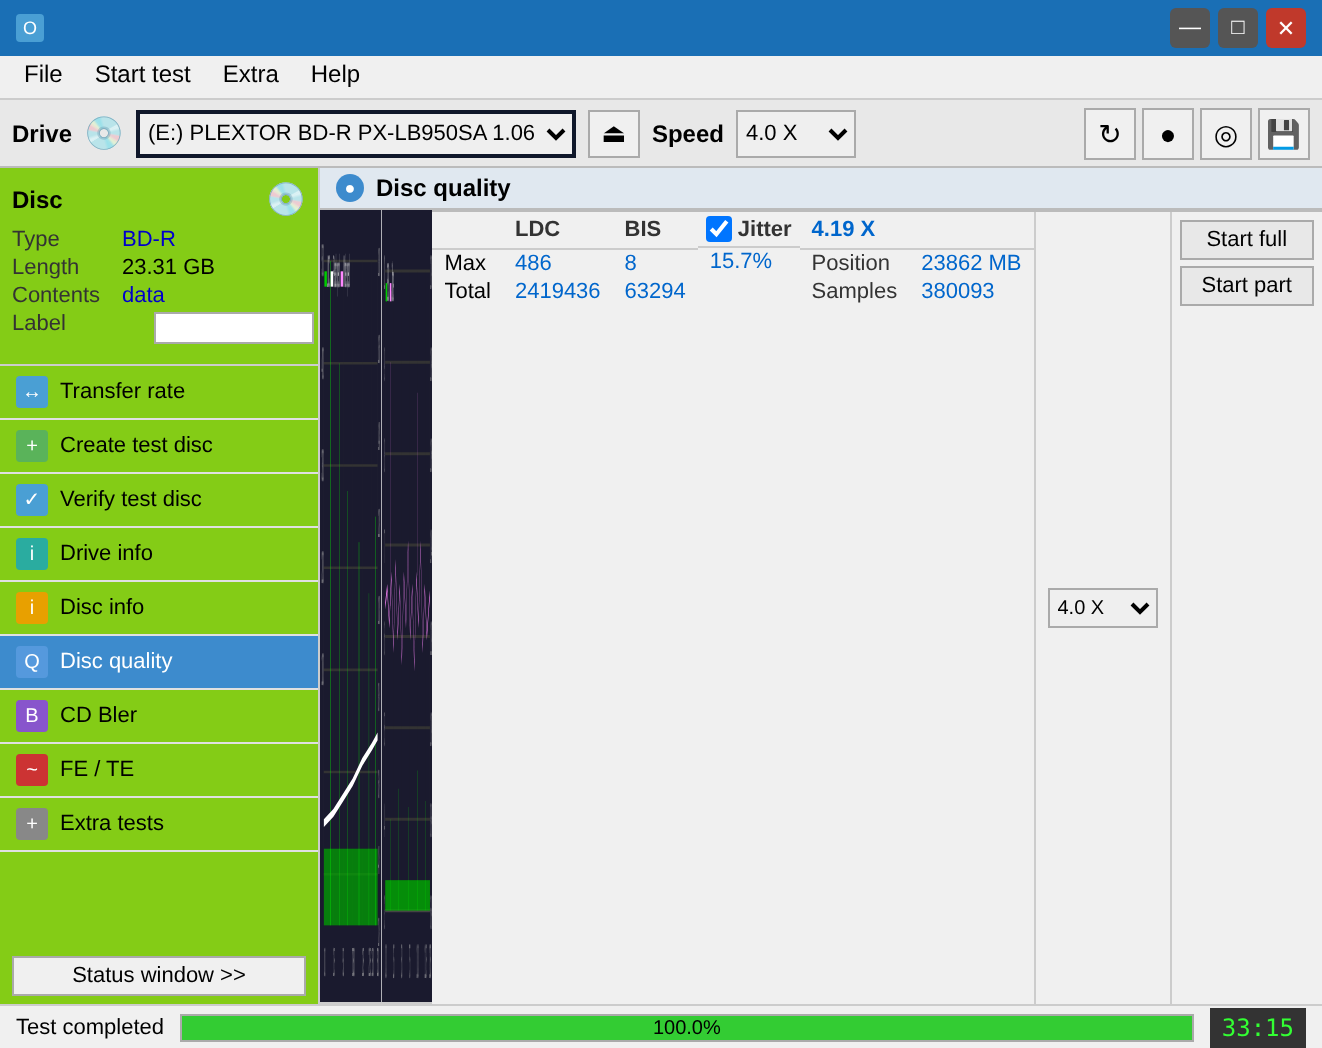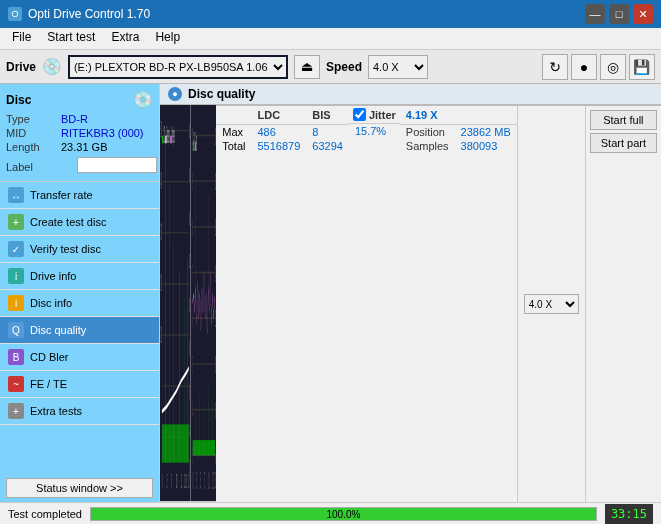--- a/index.html
+++ b/index.html
@@ -26,29 +26,29 @@
     .eject-btn { height: 24px; width: 26px; border: 1px solid #aaa; background: #f0f0f0; cursor: pointer; display: flex; align-items: center; justify-content: center; }
     .speed-label { font-size: 12px; font-weight: bold; }
     .speed-select { height: 24px; width: 60px; font-size: 11px; border: 1px solid #aaa; }
     .toolbar-icons { display: flex; gap: 3px; margin-left: auto; }
     .toolbar-icon-btn { width: 26px; height: 26px; border: 1px solid #aaa; background: #f0f0f0; cursor: pointer; display: flex; align-items: center; justify-content: center; font-size: 14px; }
     
     
     .main-layout { display: flex; height: calc(524px - 28px - 22px - 34px - 22px); }
     
     
-    .sidebar { width: 160px; background: #7dd3fc; border-right: 1px solid #ccc; display: flex; flex-direction: column; }
+    .sidebar { width: 160px; background: #84cc16; border-right: 1px solid #ccc; display: flex; flex-direction: column; }
     .disc-section { padding: 6px; border-bottom: 1px solid #ccc; }
     .disc-header { display: flex; align-items: center; justify-content: space-between; margin-bottom: 4px; }
     .disc-title { font-size: 12px; font-weight: bold; }
     .disc-row { display: flex; align-items: center; margin-bottom: 2px; font-size: 11px; }
     .disc-key { color: #333; width: 55px; flex-shrink: 0; }
     .disc-val { color: #0000cc; font-size: 11px; }
     .disc-val.black { color: #000; }
-    .label-row { display: flex; align-items: flex-end; gap: 16px; }
+    .label-row { display: flex; align-items: flex-start; gap: 16px; }
     .label-input { width: 80px; height: 16px; border: 1px solid #aaa; font-size: 10px; padding: 1px 2px; }
     .label-btn { width: 18px; height: 18px; border: 1px solid #aaa; background: #f0f0f0; cursor: pointer; font-size: 10px; }
     
     .nav-items { flex: 1; overflow: hidden; }
     .nav-item { display: flex; align-items: center; padding: 5px 8px; cursor: pointer; font-size: 11px; gap: 6px; border-bottom: 1px solid #e0e0e0; }
     .nav-item.active { background: #3d8bcd; color: white; }
     .nav-item-icon { width: 16px; height: 16px; flex-shrink: 0; border-radius: 2px; display: flex; align-items: center; justify-content: center; font-size: 10px; }
     .nav-item-icon.blue { background: #4a9fd4; color: white; }
     .nav-item-icon.green { background: #5ab35a; color: white; }
     .nav-item-icon.orange { background: #e8a000; color: white; }
@@ -91,21 +91,20 @@
     .progress-bar { height: 100%; background: #33cc33; }
     .progress-label { position: absolute; top: 0; left: 0; right: 0; text-align: center; font-size: 10px; line-height: 14px; }
     .time-display { flex: 0 0 auto; font-family: monospace; font-size: 12px; background: #333; color: #33ff33; padding: 3px 6px; }
   </style>
 </head>
 <body>
 
 <div class="title-bar">
   <div class="title-bar-left">
     <div class="title-bar-icon">O</div>
-    <span>Opti Drive Control 1.70</span>
   </div>
   <div class="title-bar-controls">
     <button class="title-btn minimize">—</button>
     <button class="title-btn maximize">□</button>
     <button class="title-btn close">✕</button>
   </div>
 </div>
 
 <div class="menu-bar">
   <span class="menu-item">File</span>
@@ -140,26 +139,26 @@
     <div class="disc-section">
       <div class="disc-header">
         <span class="disc-title">Disc</span>
         <span style="font-size:16px;">💿</span>
       </div>
       <div class="disc-row">
         <span class="disc-key">Type</span>
         <span class="disc-val">BD-R</span>
       </div>
       <div class="disc-row">
-        <span class="disc-key">MID</span>
-        <span class="disc-val">RITEKBR3 (000)</span>
-      </div>
-      <div class="disc-row">
         <span class="disc-key">Length</span>
         <span class="disc-val black">23.31 GB</span>
+      </div>
+      <div class="disc-row">
+        <span class="disc-key">Contents</span>
+        <span class="disc-val">data</span>
       </div>
       <div class="disc-row label-row">
         <span class="disc-key">Label</span>
         <input class="label-input" type="text" style="">
         <button class="label-btn">✎</button>
       </div>
     </div>
 
     <div class="nav-items">
       <div class="nav-item">
@@ -370,21 +369,21 @@
               <tr>
                 <td>Max</td>
                 <td class="blue-val">486</td>
                 <td class="blue-val">8</td>
                 <td class="blue-val">15.7%</td>
                 <td style="color:#333;">Position</td>
                 <td class="blue-val">23862 MB</td>
               </tr>
               <tr>
                 <td>Total</td>
-                <td class="blue-val">5516879</td>
+                <td class="blue-val">2419436</td>
                 <td class="blue-val">63294</td>
                 <td></td>
                 <td style="color:#333;">Samples</td>
                 <td class="blue-val">380093</td>
               </tr>
             </tbody>
           </table>
         </div>
 
         <div style="display:flex; align-items:center; gap:4px; padding: 4px 6px; border-left:1px solid #ccc;">

